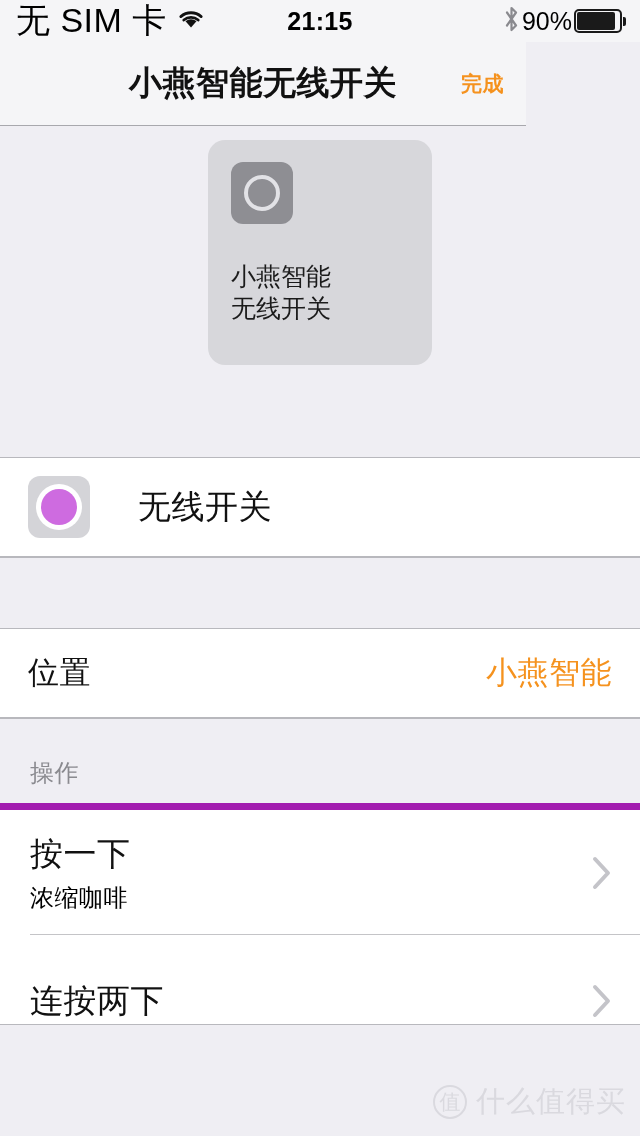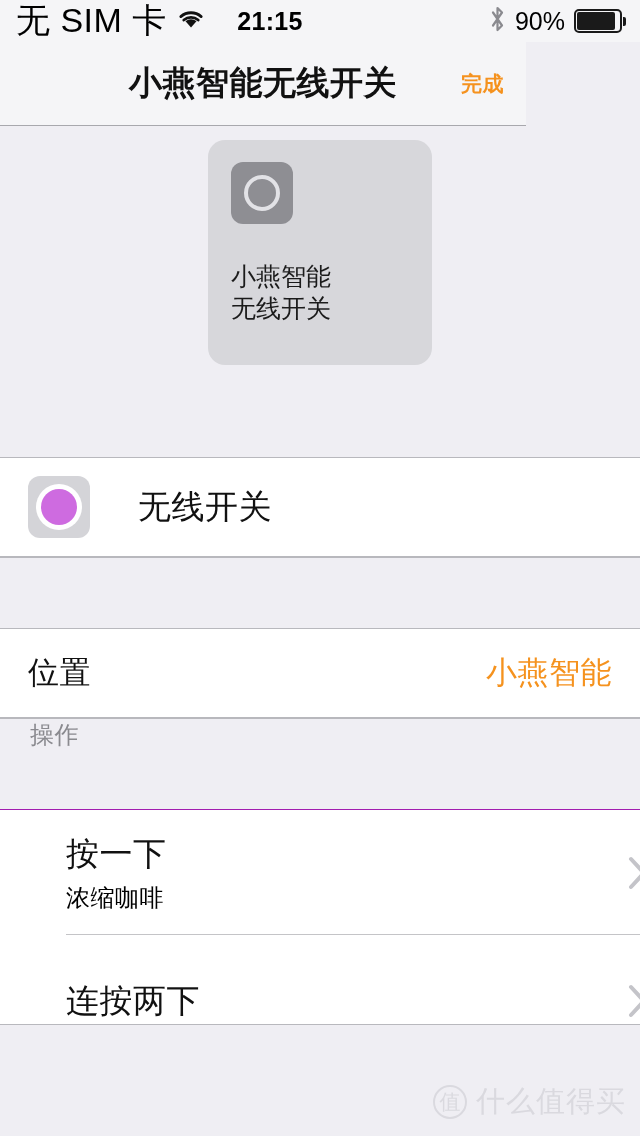--- a/index.html
+++ b/index.html
@@ -13,23 +13,23 @@
   #screen { position:relative; width:640px; height:1136px; background:#EFEEF3; }
 
   
   .statusbar {
     position:absolute; top:0; left:0; width:640px; height:42px;
     background:#F5F5F7;
     display:flex; align-items:center;
   }
   .sb-left { position:absolute; left:16px; display:flex; align-items:center; gap:9px; }
   .sb-carrier { font-size:34px; color:#000; letter-spacing:.5px; font-weight:400; }
-  .sb-center { position:absolute; left:0; width:540px; text-align:center;
+  .sb-center { position:absolute; left:0; width:640px; text-align:center;
                font-size:25px; font-weight:700; color:#000; letter-spacing:.3px; }
-  .sb-right { position:absolute; right:14px; display:flex; align-items:center; gap:9px; }
+  .sb-right { position:absolute; right:14px; display:flex; align-items:center; gap:2px; }
   .sb-pct { font-size:25px; color:#000; font-weight:400; }
   .wifi-icon { display:block; }
   .bt-icon { display:block; }
   .battery { position:relative; width:52px; height:24px; }
   .battery .shell {
     position:absolute; left:0; top:0; width:48px; height:24px;
     border:2px solid #1a1a1a; border-radius:5px;
   }
   .battery .cap {
     position:absolute; right:0; top:8px; width:3px; height:9px;
@@ -108,22 +108,22 @@
   }
 
   
   .loc-row { height:88px; padding:0 28px; justify-content:space-between; cursor:pointer; }
   .loc-label { font-size:31px; color:#111; font-weight:400; letter-spacing:.5px; }
   .loc-value { font-size:31px; color:#F5921E; font-weight:400; letter-spacing:.5px; }
 
   
   .section-header {
     position:absolute; left:0; width:640px; background:#EFEEF3;
-    border-top:1px solid #B8B8BD; border-bottom:1px solid #a21caf;
-    display:flex; align-items:flex-start; padding:0 16px 14px 30px;
+    border-top:1px solid #B8B8BD; border-bottom:7px solid #a21caf;
+    display:flex; align-items:flex-end; padding:0 16px 14px 30px;
   }
   .section-header span { font-size:24px; color:#8A8A8F; letter-spacing:.5px; }
 
   
   .act-row { height:106px; padding-left:30px; padding-right:28px; cursor:pointer;
              justify-content:space-between; }
   .act-texts { display:flex; flex-direction:column; justify-content:center; gap:5px; }
   .act-title { font-size:33px; color:#111; font-weight:400; letter-spacing:.5px; }
   .act-sub { font-size:24px; color:#000000; letter-spacing:.5px; }
   .chev { width:20px; height:34px; flex:0 0 auto; }
@@ -208,21 +208,21 @@
     <div class="row loc-row">
       <span class="loc-label">位置</span>
       <span class="loc-value">小燕智能</span>
     </div>
   </div>
 
   <div class="section-header" style="top:718px; height:92px;">
     <span>操作</span>
   </div>
 
-  <div class="group group-bottom-border" style="top:810px; height:215px;padding-left:36px;">
+  <div class="group group-bottom-border" style="top:810px; height:215px;">
 
     <div class="row act-row" style="height:125px;">
       <div class="act-texts">
         <span class="act-title">按一下</span>
         <span class="act-sub">浓缩咖啡</span>
       </div>
       <span class="chev">
         <svg width="20" height="34" viewBox="0 0 20 34">
           <path d="M3 3 L16 17 L3 31" stroke="#C4C4C9" stroke-width="4" fill="none" stroke-linecap="round" stroke-linejoin="round"></path>
         </svg>

